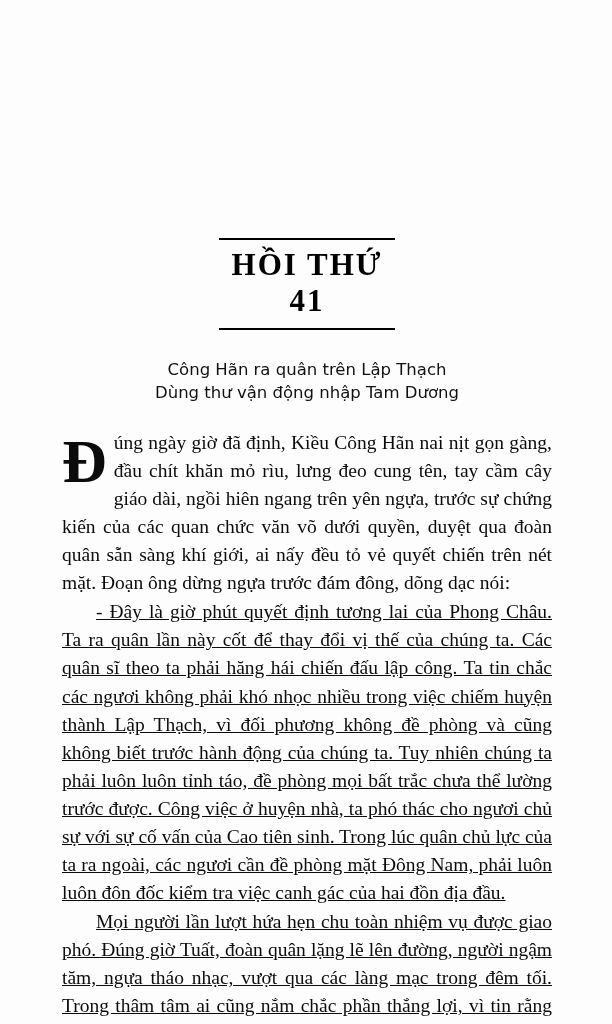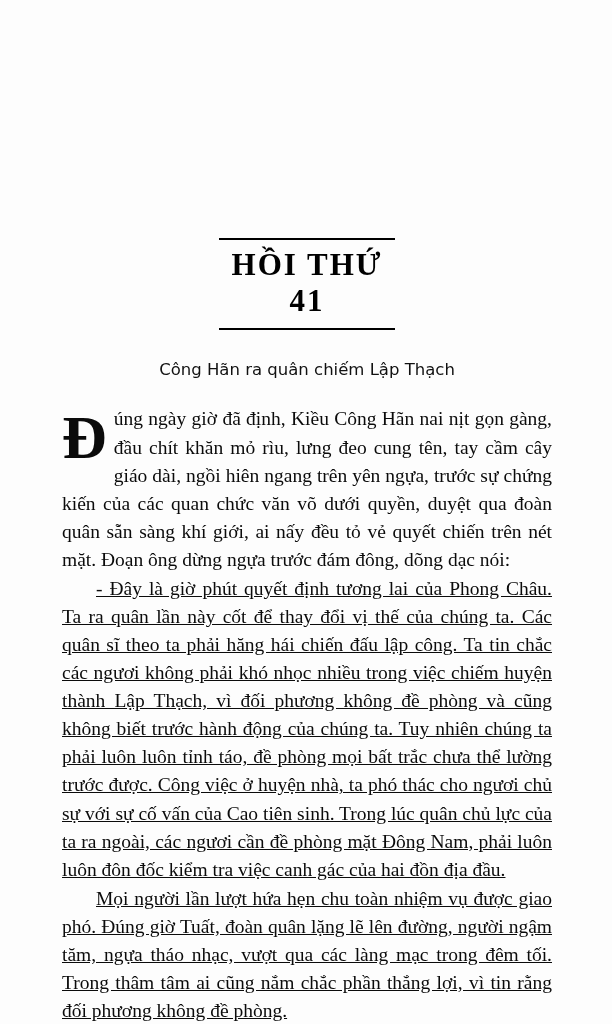--- a/index.html
+++ b/index.html
@@ -102,21 +102,22 @@
 
     <div class="title-wrap">
       <div class="chapter-title">
         <span class="rule-top"></span>
         <span class="title-text">HỒI THỨ 41</span>
         <span class="rule-bottom"></span>
       </div>
     </div>
 
     <div class="subtitle">
-      <div>Công Hãn ra quân chiếm Lập Thạch</div>
+      <div>Công Hãn ra quân trên Lập Thạch</div>
+      <div>Dùng thư vận động nhập Tam Dương</div>
     </div>
 
     <div class="body-text">
       <p class="first"><span class="dropcap">Đ</span><span>úng ngày giờ đã định, Kiều Công Hãn nai nịt gọn gàng, đầu chít khăn mỏ rìu, lưng đeo cung tên, tay cầm cây giáo dài, ngồi hiên ngang trên yên ngựa, trước sự chứng kiến của các quan chức văn võ dưới quyền, duyệt qua đoàn quân sẵn sàng khí giới, ai nấy đều tỏ vẻ quyết chiến trên nét mặt. Đoạn ông dừng ngựa trước đám đông, dõng dạc nói:</span></p>
       <p class="para-gap">- Đây là giờ phút quyết định tương lai của Phong Châu. Ta ra quân lần này cốt để thay đổi vị thế của chúng ta. Các quân sĩ theo ta phải hăng hái chiến đấu lập công. Ta tin chắc các ngươi không phải khó nhọc nhiều trong việc chiếm huyện thành Lập Thạch, vì đối phương không đề phòng và cũng không biết trước hành động của chúng ta. Tuy nhiên chúng ta phải luôn luôn tỉnh táo, đề phòng mọi bất trắc chưa thể lường trước được. Công việc ở huyện nhà, ta phó thác cho ngươi chủ sự với sự cố vấn của Cao tiên sinh. Trong lúc quân chủ lực của ta ra ngoài, các ngươi cần đề phòng mặt Đông Nam, phải luôn luôn đôn đốc kiểm tra việc canh gác của hai đồn địa đầu.</p>
       <p class="para-gap">Mọi người lần lượt hứa hẹn chu toàn nhiệm vụ được giao phó. Đúng giờ Tuất, đoàn quân lặng lẽ lên đường, người ngậm tăm, ngựa tháo nhạc, vượt qua các làng mạc trong đêm tối. Trong thâm tâm ai cũng nắm chắc phần thắng lợi, vì tin rằng đối phương không đề phòng.</p>
 
     </div>
 
   </div>

